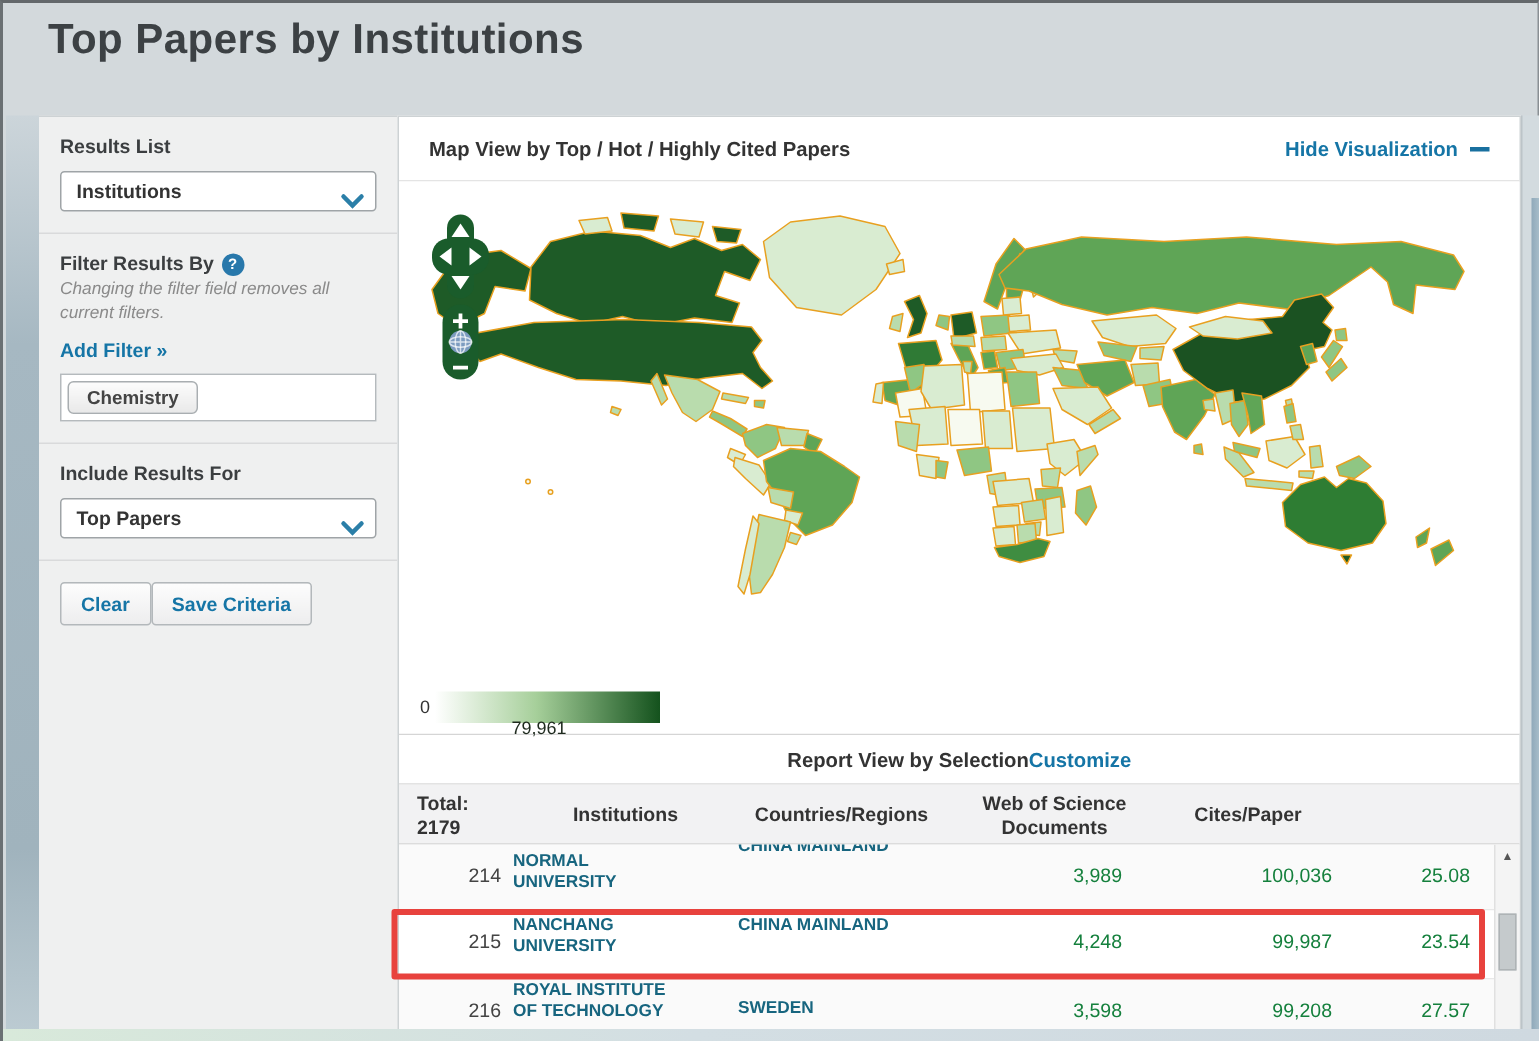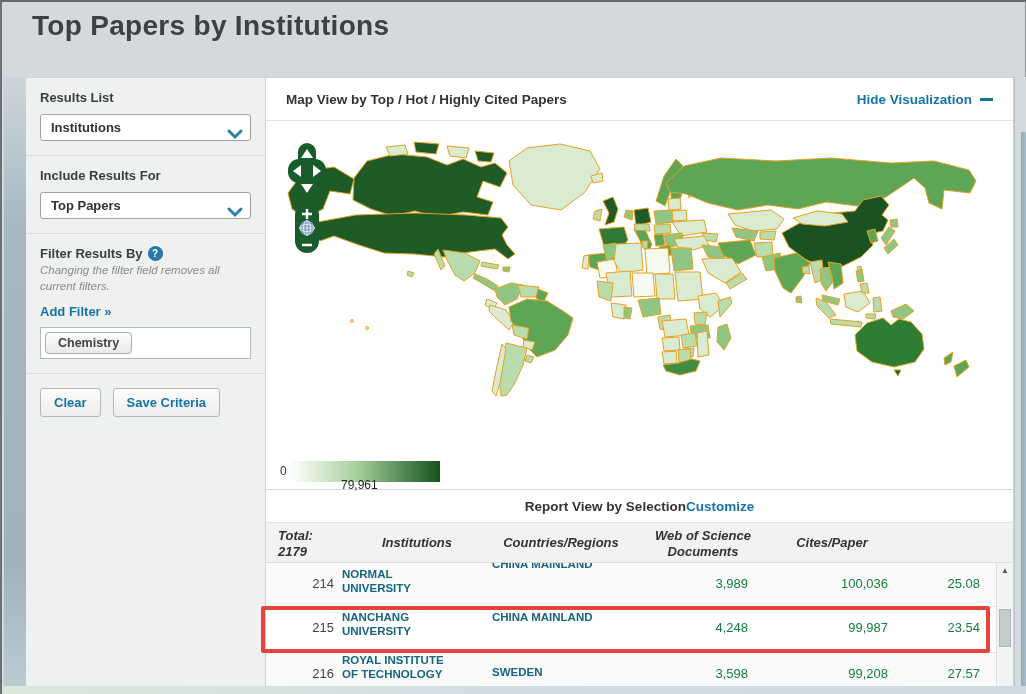--- a/index.html
+++ b/index.html
@@ -20,21 +20,21 @@
   .dropdown { position:relative; background:#fff; border:1px solid #9fa4a7; border-radius:3px; height:27px; line-height:25px;
     padding:0 30px 0 10px; font-size:13px; font-weight:bold; color:#333; cursor:pointer; }
   .dropdown .chev { position:absolute; right:7px; top:8px; }
   .help-circle { display:inline-block; width:15px; height:15px; border-radius:50%; background:#2878ab; color:#fff; font-size:10px;
     font-weight:bold; text-align:center; line-height:15px; vertical-align:1px; margin-left:5px; cursor:pointer; }
   .filter-note { font-size:11.5px; font-style:italic; color:#8a8a8a; line-height:1.35; margin:2px 0 8px; }
   .add-filter { font-size:13px; font-weight:bold; color:var(--accent,#1575a6); cursor:pointer; display:inline-block; margin-bottom:8px; }
   .filter-box { background:#fff; border:1px solid #b5babd; padding:4px; min-height:30px; }
   .chip { display:inline-block; background:linear-gradient(180deg,#fcfcfc,#e9e9e9); border:1px solid #a9aeb1; border-radius:4px;
     font-size:12.5px; font-weight:bold; color:#444; padding:3px 12px; cursor:pointer; }
-  .btn-row { padding:14px 14px; display:flex; gap:12px; }
+  .btn-row { padding:14px 14px; display:flex; }
   .btn { background:linear-gradient(180deg,#fdfdfd,#ededee); border:1px solid #b3b8bb; border-radius:3px; padding:6px 13px;
     font-size:13px; font-weight:bold; color:var(--accent,#1575a6); cursor:pointer; }
 
   
   .main { position:absolute; left:263px; top:75px; width:749px; height:611px; background:#fff; border:1px solid #cdd2d4; }
   .viz-header { height:43px; display:flex; align-items:center; justify-content:space-between; padding:0 20px; border-bottom:1px solid #e4e4e4; }
   .viz-title, .report-title { font-size:13.5px; font-weight:bold; color:#333; }
   .link { font-size:13.5px; font-weight:bold; color:var(--accent,#1575a6); cursor:pointer; }
   .minus-icon { display:inline-block; width:13px; height:3px; background:#19709f; margin-left:8px; vertical-align:3px; }
 
@@ -48,21 +48,21 @@
   .legend { position:absolute; left:14px; bottom:6px; height:22px; }
   .lg-min { position:absolute; left:0; top:3px; font-size:12px; color:#333; z-index:2; }
   .lg-bar { position:absolute; left:10px; top:0; width:150px; height:21px;
     background:linear-gradient(90deg,#ffffff 0%, #a6cf9a 45%, var(--legend-dark,#14521d) 100%); }
   .lg-max { position:absolute; left:34%; top:17px; font-size:12px; color:#1e2a1e; }
 
   .report-header { height:33px; display:flex; align-items:center; justify-content:center; padding:0 20px; border-top:1px solid #d5d5d5; }
 
   .grid { display:grid; grid-template-columns:64px 150px 138px 132px 140px 92px; }
   .thead { background:#f2f2f3; border-top:1px solid #e3e3e3; border-bottom:1px solid #dcdcdc; height:41px; padding-left:12px; }
-  .th { font-size:13px; font-weight:bold; color:#333; text-align:center; line-height:1.25; padding-top:5px;font-style:italic; }
+  .th { font-size:13px; font-weight:bold; color:#333; text-align:center; line-height:1.25; padding-top:5px; }
   .th.left { text-align:left; }
   .th.cites { color:var(--link-light,#4d82b8); padding-top:12px; }
   .sort-tri { font-size:8px; vertical-align:2px; margin-left:3px; color:var(--link-light,#4d82b8); }
   .th.pad { padding-top:12px; }
 
   .tbody { position:relative; height:124px; overflow:hidden; }
   .rows { position:absolute; left:0; top:0; right:0; }
   .trow { padding-left:12px; padding-right:17px; border-bottom:1px solid #e8e8e8; cursor:pointer; }
   .trow.r1 { height:44px; background:#fafafa; }
   .trow.r2 { height:46px; background:#fff; }
@@ -105,39 +105,39 @@
         <span>Institutions</span>
         <span class="chev">
           <svg width="16" height="11" viewBox="0 0 16 11">
               <path d="M2,2 L8,8 L14,2" fill="none" stroke="#2b7fa8" stroke-width="3" stroke-linecap="round"></path>
             </svg>
         </span>
       </div>
     </div>
 
     <div class="side-section">
+      <div class="side-label" style="margin-bottom:2px;">
+        <span>Filter Results By</span><span class="help-circle">?</span>
+      </div>
+      <div class="filter-note">Changing the filter field removes all current filters.</div>
+      <span class="add-filter">Add Filter »</span>
+      <div class="filter-box">
+        <span class="chip">Chemistry</span>
+      </div>
+    </div>
+
+    <div class="side-section">
       <div class="side-label">Include Results For</div>
       <div class="dropdown">
         <span>Top Papers</span>
         <span class="chev">
           <svg width="16" height="11" viewBox="0 0 16 11">
               <path d="M2,2 L8,8 L14,2" fill="none" stroke="#2b7fa8" stroke-width="3" stroke-linecap="round"></path>
             </svg>
         </span>
-      </div>
-    </div>
-
-    <div class="side-section">
-      <div class="side-label" style="margin-bottom:2px;">
-        <span>Filter Results By</span><span class="help-circle">?</span>
-      </div>
-      <div class="filter-note">Changing the filter field removes all current filters.</div>
-      <span class="add-filter">Add Filter »</span>
-      <div class="filter-box">
-        <span class="chip">Chemistry</span>
       </div>
     </div>
 
     <div class="btn-row">
       <button class="btn">Clear</button>
       <button class="btn">Save Criteria</button>
     </div>
   </div>
 
   <div class="main">

